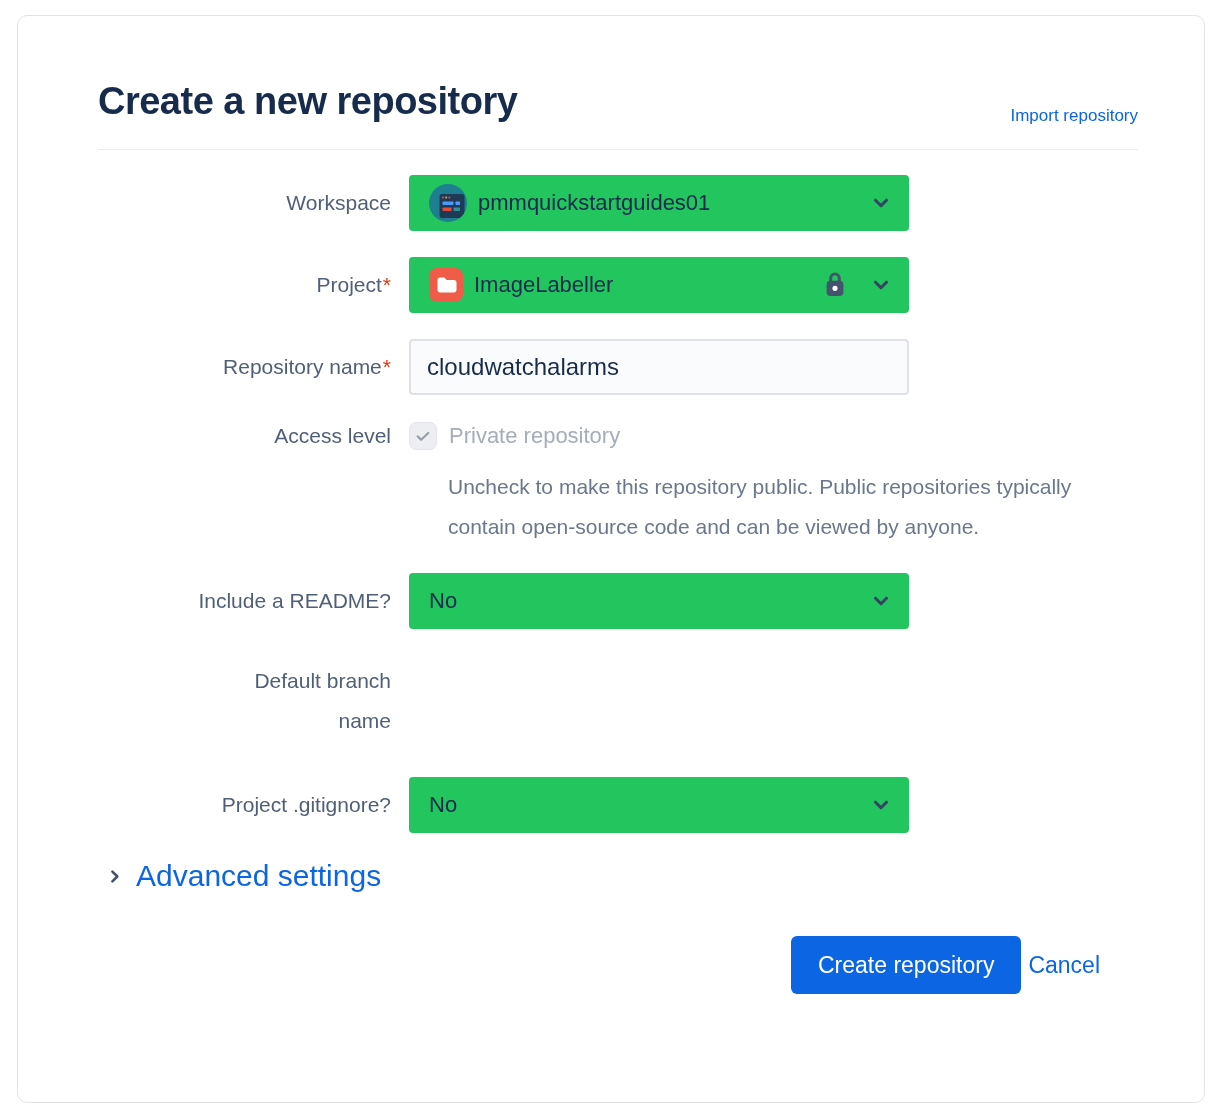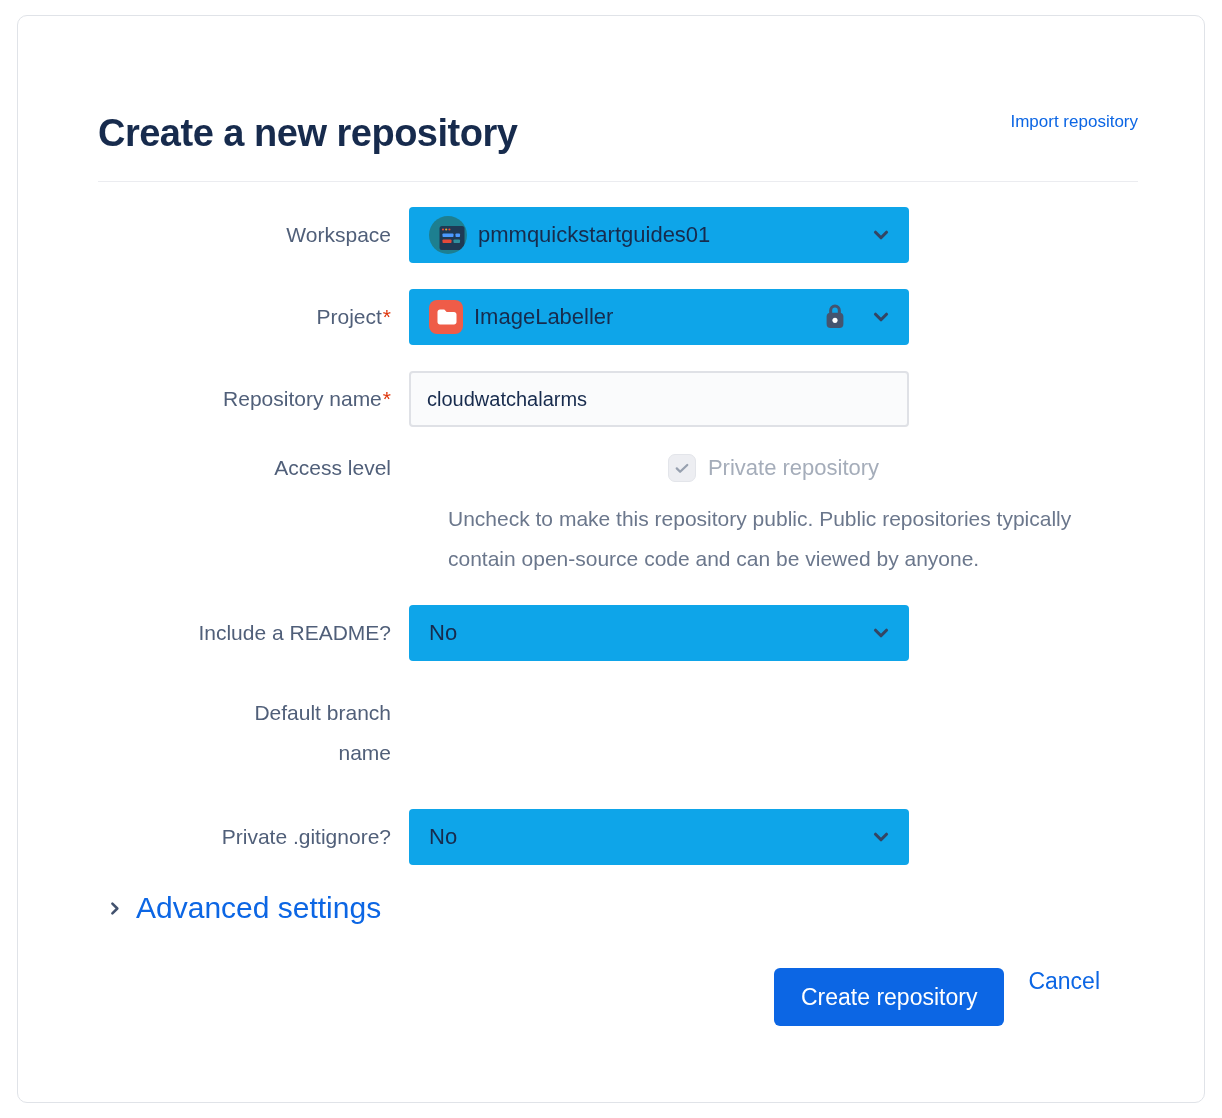--- a/index.html
+++ b/index.html
@@ -11,21 +11,21 @@
   }
   .card {
     position: absolute; left: 17px; top: 15px;
     width: 1188px; height: 1088px;
     background: #fff;
     border: 1px solid #E0E3E8;
     border-radius: 10px;
     padding: 62px 66px 0 80px;
   }
   
-  .header { display: flex; justify-content: space-between; align-items: flex-start; margin-top: 32px; }
+  .header { display: flex; justify-content: space-between; align-items: flex-end; }
   .title {
     margin: 0; font-size: 38px; font-weight: 600; color: #172B4D;
     letter-spacing: -0.5px; line-height: 46px;
   }
   .import-link {
     font-size: 17px; color: #0C66E4; text-decoration: none; cursor: pointer;
     position: relative; top: 2px;
   }
   .divider { height: 1px; background: #EBECF0; margin-top: 25px; }
 
@@ -36,37 +36,37 @@
     width: 311px; min-width: 311px; text-align: right; padding-right: 18px;
     font-size: 21px; color: #505F79; line-height: 26px; padding-top: 15px;
   }
   .form-label .req { color: #DE350B; margin-left: 1px; }
   .form-label--top { padding-top: 2px; }
   .form-label--wrap { line-height: 40px; padding-top: 6px; }
   .form-label--wrap .wrap-inner { display: inline-block; max-width: 185px; }
   .form-field { flex: 1; }
 
   .select-box {
-    width: 500px; height: 56px; background: #0ea5e9; border-radius: 4px;
+    width: 500px; height: 56px; background: #22c55e; border-radius: 4px;
     display: flex; align-items: center; padding: 0 52px 0 20px;
     position: relative; cursor: pointer;
   }
   .select-value { font-size: 22px; color: #172B4D; white-space: nowrap; }
   .select-chevron { position: absolute; right: 17px; top: 17px; }
   .avatar { margin-right: 11px; flex: 0 0 auto; display: flex; }
   .lock-wrap { position: absolute; right: 60px; top: 13px; }
 
   .text-input {
     width: 500px; height: 56px; border: 2px solid #DFE1E6; border-radius: 4px;
-    background: #FAFBFC; font-size: 20px; color: #172B4D; padding: 0 16px;
+    background: #FAFBFC; font-size: 24px; color: #172B4D; padding: 0 16px;
     font-family: "Liberation Sans", sans-serif; outline: none;
   }
 
   
-  .checkbox-line { display: flex; align-items: center; height: 30px; justify-content: center; }
+  .checkbox-line { display: flex; align-items: center; height: 30px; }
   .checkbox {
     width: 28px; height: 28px; border-radius: 7px;
     background: #EDEEF2; border: 1px solid #E3E5EA;
     display: flex; align-items: center; justify-content: center; cursor: default;
   }
   .checkbox-label { font-size: 22px; color: #A5ADBA; margin-left: 12px; }
   .help-text {
     margin: 16px 0 0 39px; width: 672px;
     font-size: 21px; line-height: 40px; color: #6B778C;
   }
@@ -77,22 +77,22 @@
   
   .advanced {
     display: flex; align-items: center; margin: 23px 0 0 8px; cursor: pointer;
     width: fit-content;
   }
   .advanced-chevron { display: flex; margin-right: 13px; }
   .advanced-label { font-size: 30px; color: #0C66E4; }
 
   
   .actions {
-    display: flex; justify-content: flex-end;
-    margin-top: 43px; padding-right: 38px; gap: 24px;
+    display: flex; align-items: center; justify-content: flex-end;
+    margin-top: 43px; padding-right: 38px; gap: 7px;
   }
   .btn-primary {
     background: #0C66E4; color: #fff; border: none; border-radius: 6px;
     height: 58px; padding: 0 27px; font-size: 23px; cursor: pointer;
     font-family: "Liberation Sans", sans-serif;
   }
   .cancel-link { font-size: 23px; color: #0C66E4; text-decoration: none; cursor: pointer; }
 </style>
 </head>
 <body>
@@ -218,21 +218,21 @@
     </div>
 
     <div class="form-row row-branch">
       <div class="form-label form-label--wrap">
         <span class="wrap-inner">Default branch name</span>
       </div>
     </div>
 
     <div class="form-row">
       <div class="form-label">
-        <span>Private .gitignore?</span>
+        <span>Project .gitignore?</span>
       </div>
       <div class="form-field">
         <div class="select-box">
           <span class="select-value">No</span>
           <span class="select-chevron">
             <svg width="22" height="22" viewBox="0 0 24 24">
                 <path d="M6 9l6 6 6-6" fill="none" stroke="#344563" stroke-width="3.4" stroke-linecap="round" stroke-linejoin="round"></path>
               </svg>
           </span>
         </div>

